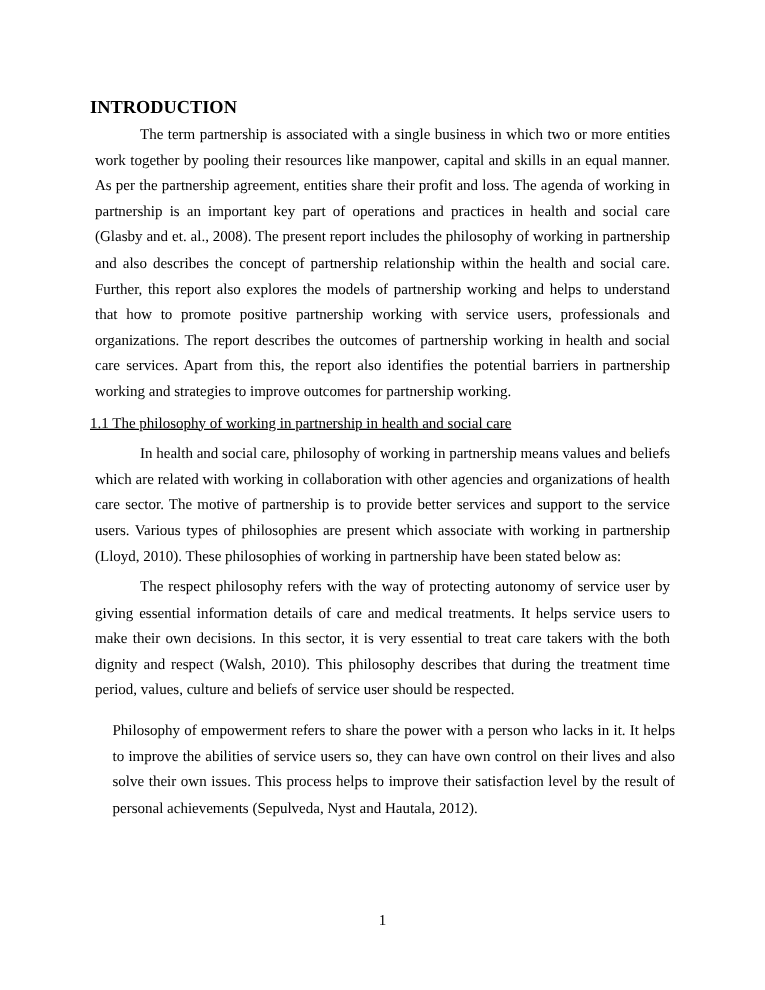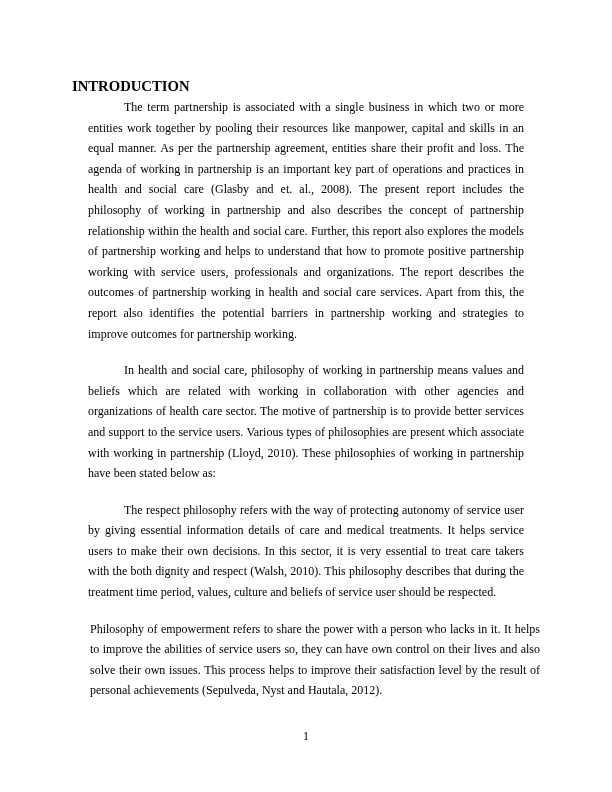--- a/index.html
+++ b/index.html
@@ -12,21 +12,21 @@
   .content {
     position: absolute; left: 72px; top: 76px; width: 468px;
   }
   h1.sec {
     font-family: "Liberation Serif", serif;
     font-size: 14.7px; font-weight: bold; margin: 0; padding: 0;
     line-height: 20px;
   }
   h1.sec.task { margin-top: 6px; margin-bottom: 6px; }
   p.body {
-    font-size: 12px; line-height: 20.6px; margin: 16px;
+    font-size: 12px; line-height: 20.6px; margin: 4px;
     text-align: justify; text-indent: 36px;
   }
   p.body.first { margin-top: 1px; }
   .subhead-u {
     font-size: 12px; line-height: 20.6px; text-decoration: underline;
     margin: 0;
   }
   .subhead-bi {
     font-size: 12px; line-height: 20.6px; font-weight: bold; font-style: italic;
     margin: 0;
@@ -42,20 +42,21 @@
 </style>
 </head>
 <body>
 
 <div class="page">
   <div class="content">
 
     <h1 class="sec">INTRODUCTION</h1>
     <p class="body first">The term partnership is associated with a single business in which two or more entities work together by pooling their resources like manpower, capital and skills in an equal manner. As per the partnership agreement, entities share their profit and loss. The agenda of working in partnership is an important key part of operations and practices in health and social care (Glasby and et. al., 2008). The present report includes the philosophy of working in partnership and also describes the concept of partnership relationship within the health and social care. Further, this report also explores the models of partnership working and helps to understand that how to promote positive partnership working with service users, professionals and organizations. The report describes the outcomes of partnership working in health and social care services. Apart from this, the report also identifies the potential barriers  in partnership working and strategies to improve outcomes for partnership working.</p>
 
+    <p class="subhead-u">1.1 The philosophy of working in partnership in health and social care</p>
     <p class="body">In health and social care, philosophy of working in partnership means values and beliefs which are related with working in collaboration with other agencies and organizations of health care sector. The motive of partnership is to provide better services and support to the service users. Various types of philosophies are present which associate with working in partnership (Lloyd, 2010). These philosophies of working in partnership have been stated below as:</p>
 
     <p class="body">The respect philosophy refers with the way of protecting autonomy of service user by giving essential information details of care and medical treatments. It helps service users to make their own decisions. In this sector, it is very essential to treat care takers with the both dignity and respect (Walsh, 2010). This philosophy describes that during the treatment time period, values, culture and beliefs of service user should be respected.</p>
 
     <p class="indented-block">Philosophy of empowerment refers to share the power with a person who lacks in it. It helps to improve the abilities of service users so, they can have own control on their lives and also solve their own issues. This process helps to improve their satisfaction level by the result of personal achievements (Sepulveda, Nyst and Hautala, 2012).</p>
   </div>
 
   <div class="page-number">1</div>
 </div>
 

